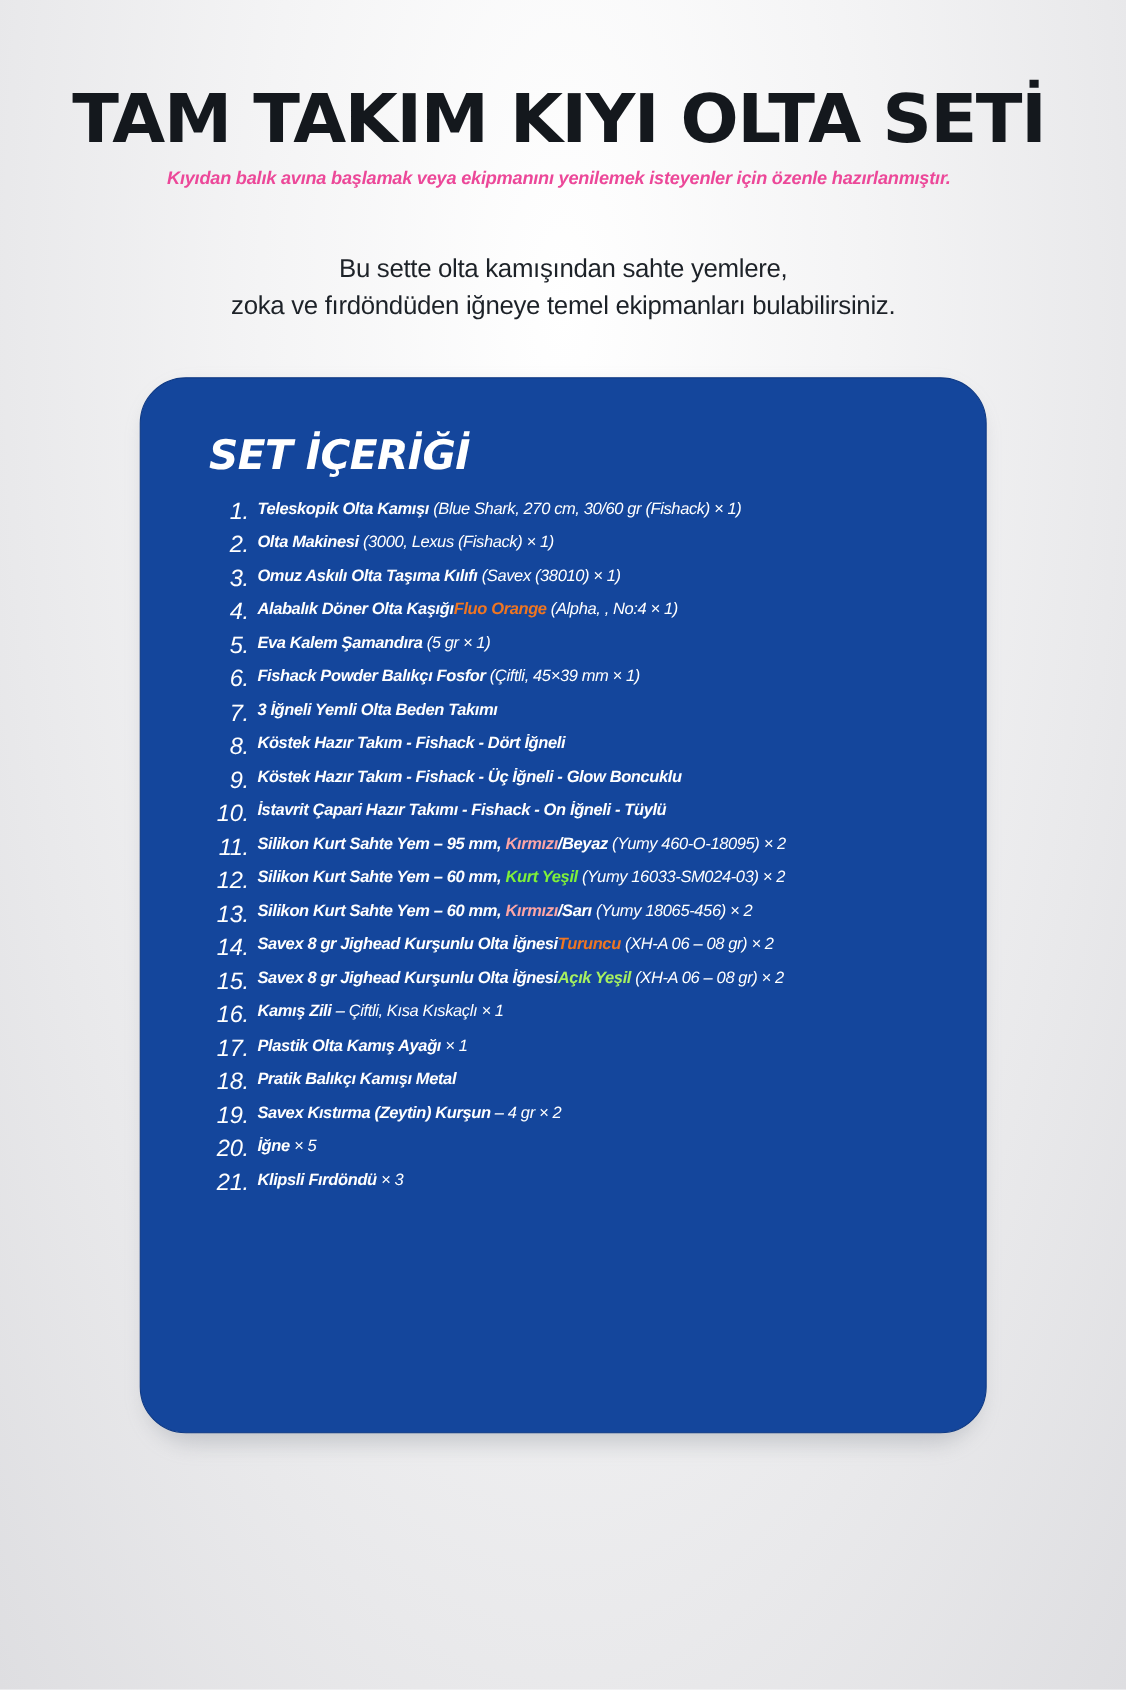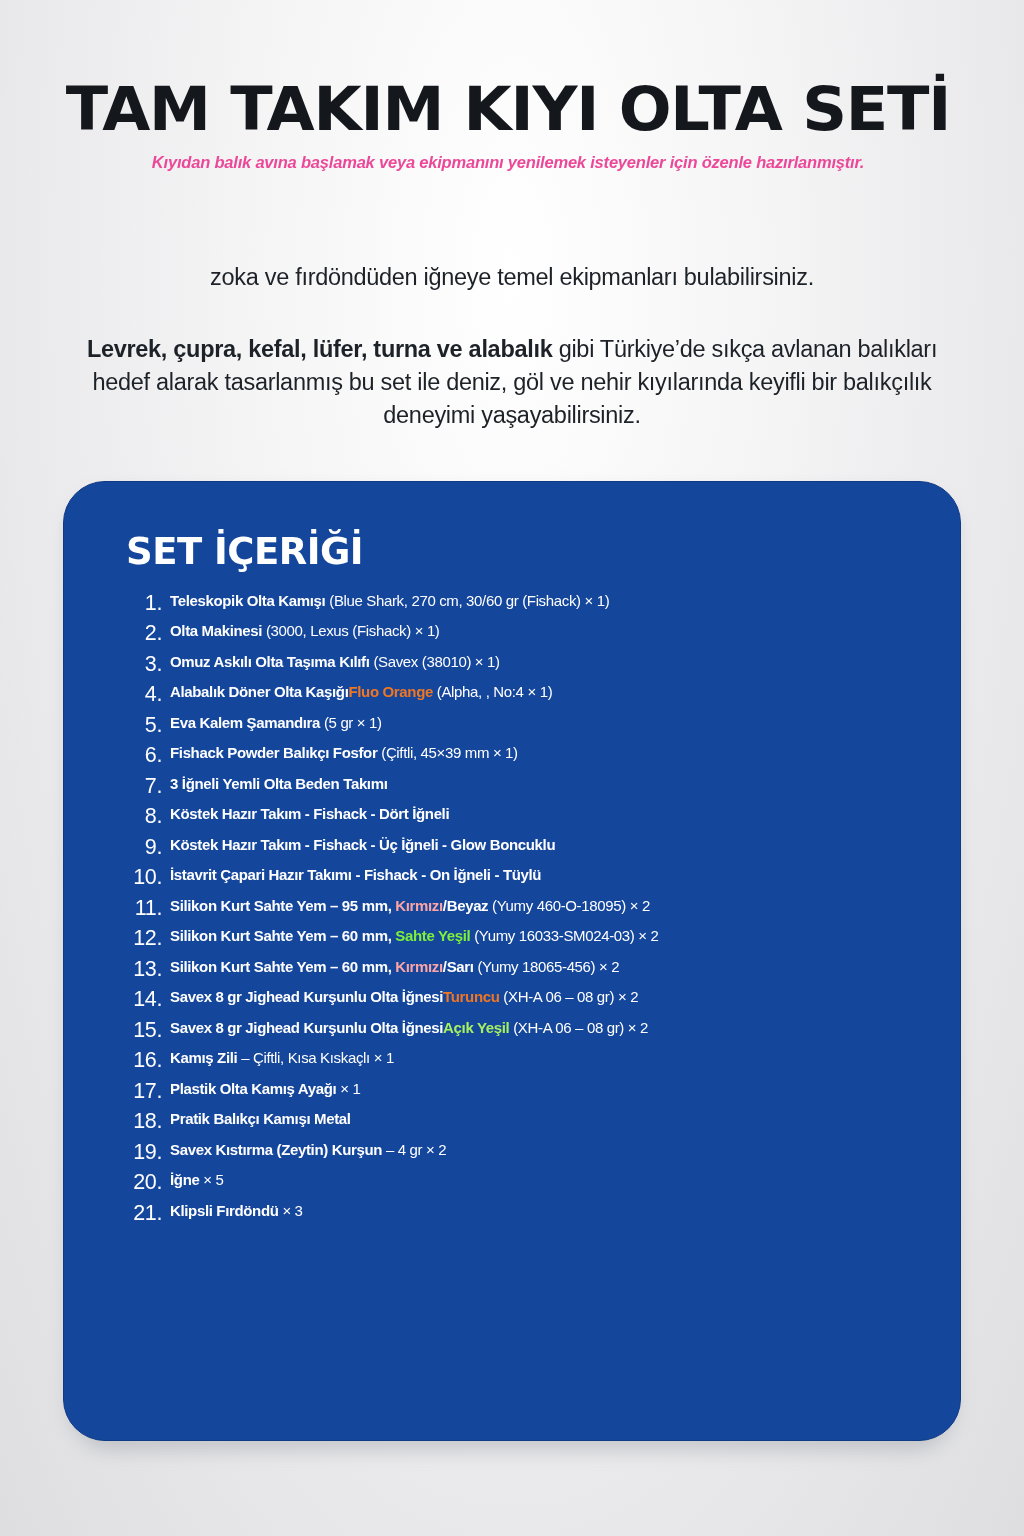--- a/index.html
+++ b/index.html
@@ -65,22 +65,23 @@
   .intro .para2 {
     margin-top: 38px;
   }
   .intro b {
     font-weight: bold;
   }
 
   
   .card-wrap {
     margin: 48px auto 0 auto;
-    width: 898px;
+    width: 770px;
     position: relative;
+    font-style: italic;
   }
   .card-shadow {
     position: absolute;
     left: 6px;
     top: 10px;
     right: 6px;
     bottom: -10px;
     border-radius: 44px;
     background: rgba(120, 125, 135, 0.30);
     filter: blur(9px);
@@ -142,45 +143,42 @@
 
 <div class="page">
 
   <div class="header">
     <h1 class="main-title">TAM TAKIM KIYI OLTA SETİ</h1>
     <div class="subtitle">Kıyıdan balık avına başlamak veya ekipmanını yenilemek isteyenler için özenle hazırlanmıştır.</div>
   </div>
 
   <div class="intro">
     <p>
-      <br>
+      <span>Bu sette olta kamışından sahte yemlere,</span><br>
       <span>zoka ve fırdöndüden iğneye temel ekipmanları bulabilirsiniz.</span>
-    </p>
-    <p class="para2">
-      <b>Levrek, çupra, kefal, lüfer, turna ve alabalık</b><span> gibi Türkiye’de sıkça avlanan balıkları hedef alarak tasarlanmış bu set ile deniz, göl ve nehir kıyılarında keyifli bir balıkçılık deneyimi yaşayabilirsiniz.</span>
     </p>
   </div>
 
   <div class="card-wrap">
     <div class="card-shadow"></div>
     <div class="card">
       <div class="card-title">SET İÇERİĞİ</div>
       <ol class="set-list" id="set-list">
           <li><span class="b">Teleskopik Olta Kamışı</span><span class="n"> (Blue Shark, 270 cm, 30/60 gr (Fishack) × 1)</span></li>
           <li><span class="b">Olta Makinesi</span><span class="n"> (3000, Lexus (Fishack) × 1)</span></li>
           <li><span class="b">Omuz Askılı Olta Taşıma Kılıfı</span><span class="n"> (Savex (38010) × 1)</span></li>
           <li><span class="b">Alabalık Döner Olta Kaşığı</span><span class="c-orange">Fluo Orange</span><span class="n"> (Alpha, </span><span class="n">, No:4 × 1)</span></li>
           <li><span class="b">Eva Kalem Şamandıra</span><span class="n"> (5 gr × 1)</span></li>
           <li><span class="b">Fishack Powder Balıkçı Fosfor</span><span class="n"> (Çiftli, 45×39 mm × 1)</span></li>
           <li><span class="b">3 İğneli Yemli Olta Beden Takımı</span></li>
           <li><span class="b">Köstek Hazır Takım - Fishack - Dört İğneli</span></li>
           <li><span class="b">Köstek Hazır Takım - Fishack - Üç İğneli - Glow Boncuklu</span></li>
           <li><span class="b">İstavrit Çapari Hazır Takımı - Fishack - On İğneli - Tüylü</span></li>
           <li><span class="b">Silikon Kurt Sahte Yem – 95 mm, </span><span class="c-red">Kırmızı</span><span class="b">/Beyaz</span><span class="n"> (Yumy 460-O-18095) × 2</span></li>
-          <li><span class="b">Silikon Kurt Sahte Yem – 60 mm, </span><span class="c-green">Sahte Yeşil</span><span class="n"> (Yumy 16033-SM024-03) × 2</span></li>
+          <li><span class="b">Silikon Kurt Sahte Yem – 60 mm, </span><span class="c-green">Kurt Yeşil</span><span class="n"> (Yumy 16033-SM024-03) × 2</span></li>
           <li><span class="b">Silikon Kurt Sahte Yem – 60 mm, </span><span class="c-red">Kırmızı</span><span class="b">/Sarı</span><span class="n"> (Yumy 18065-456) × 2</span></li>
           <li><span class="b">Savex 8 gr Jighead Kurşunlu Olta İğnesi</span><span class="c-orange">Turuncu</span><span class="n"> (XH-A 06 – 08 gr) </span><span class="n"> × 2</span></li>
           <li><span class="b">Savex 8 gr Jighead Kurşunlu Olta İğnesi</span><span class="c-ltgreen">Açık Yeşil</span><span class="n"> (XH-A 06 – 08 gr) </span><span class="n"> × 2</span></li>
           <li><span class="b">Kamış Zili</span><span class="n"> – Çiftli, Kısa Kıskaçlı × 1</span></li>
           <li><span class="b">Plastik Olta Kamış Ayağı</span><span class="n"> × 1</span></li>
           <li><span class="b">Pratik Balıkçı Kamışı Metal</span></li>
           <li><span class="b">Savex Kıstırma (Zeytin) Kurşun</span><span class="n"> – 4 gr × 2</span></li>
           <li><span class="b">İğne</span><span class="n"> × 5</span></li>
           <li><span class="b">Klipsli Fırdöndü</span><span class="n"> × 3</span></li>
         </ol>

